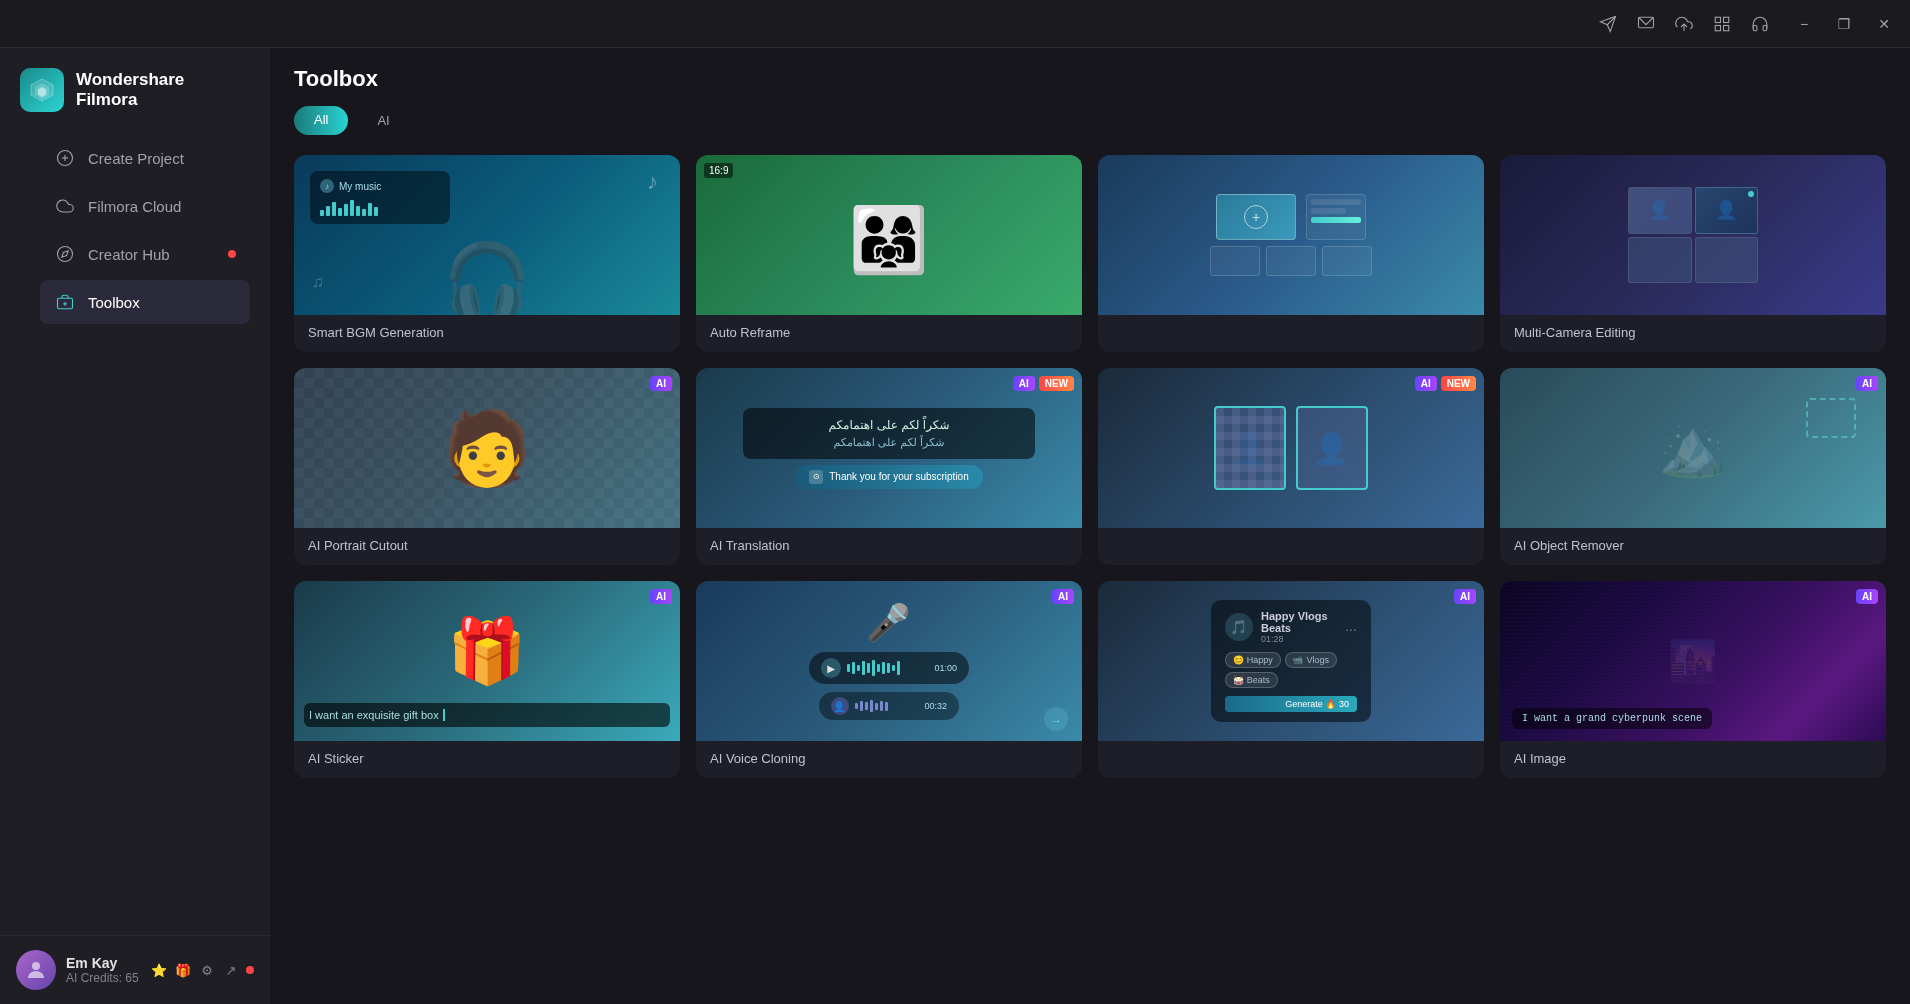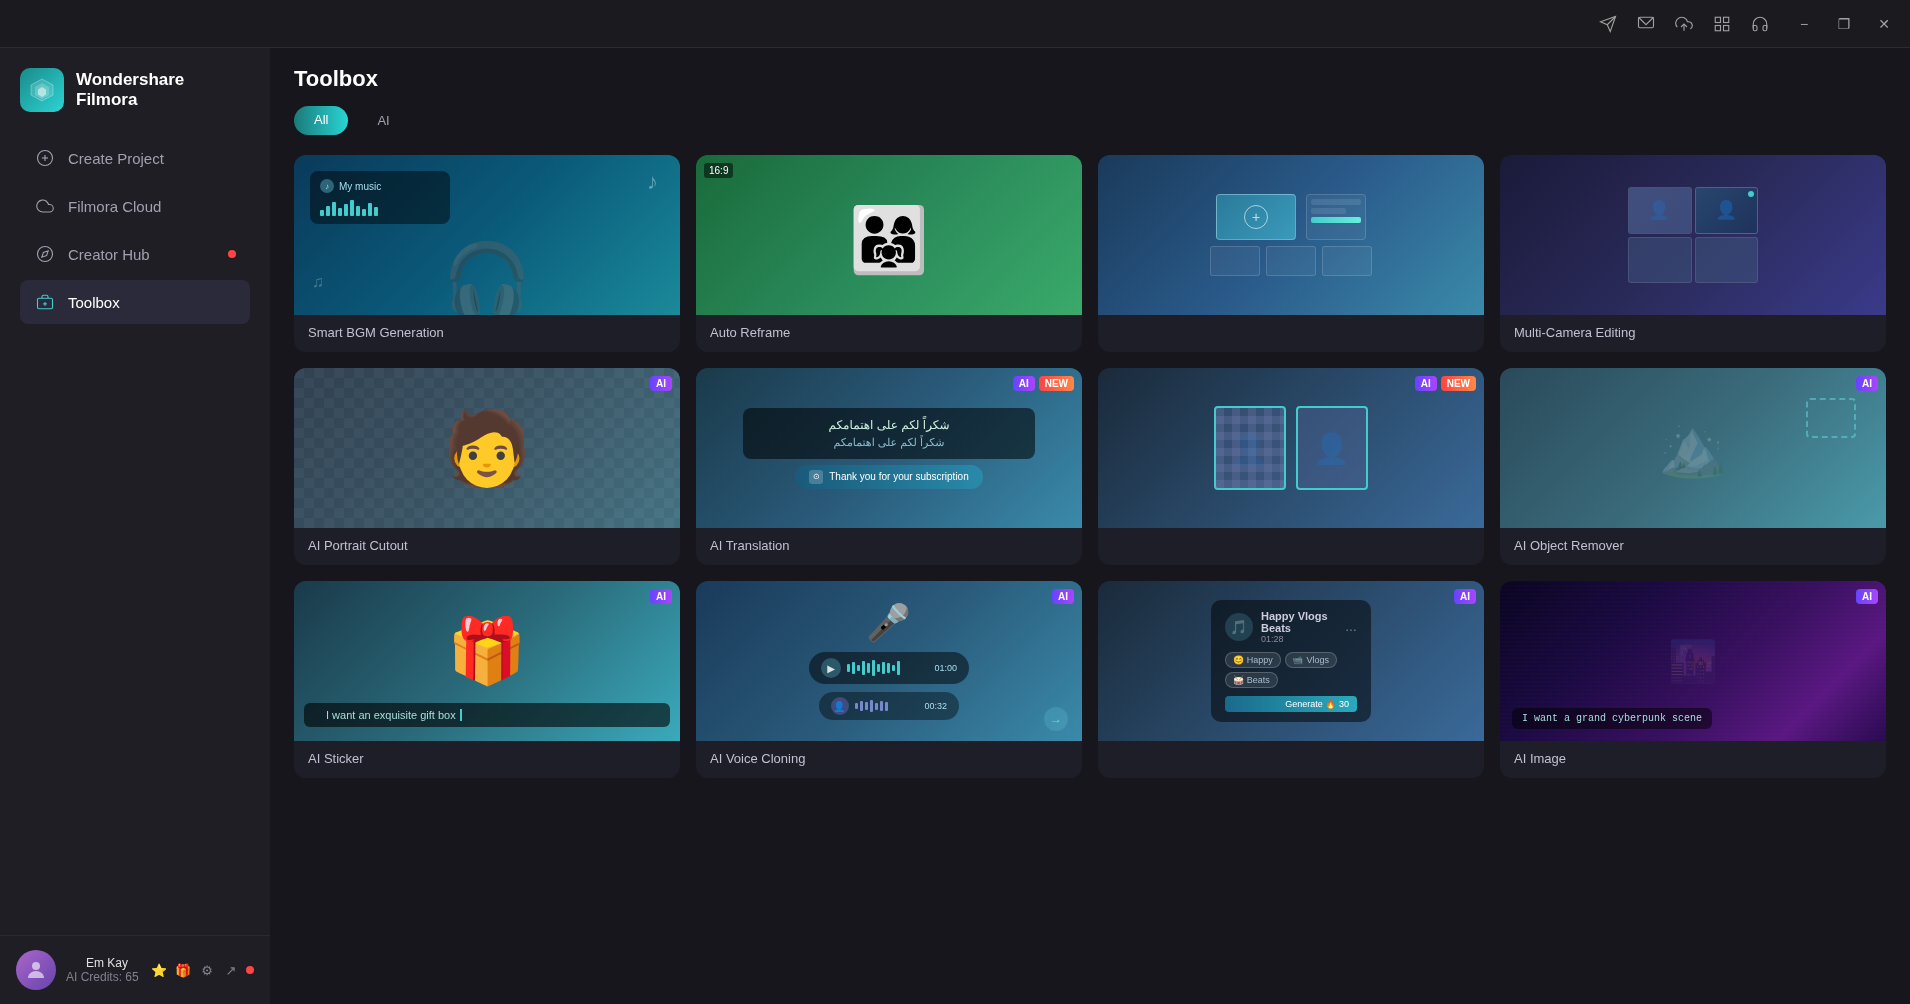--- a/index.html
+++ b/index.html
@@ -96,20 +96,21 @@
     .logo-text {
       font-size: 17px;
       font-weight: 600;
       color: #ffffff;
       line-height: 1.2;
     }
 
     .sidebar-nav {
       flex: 1;
       padding: 0 20px;
+      margin-left: 20px;
     }
     .nav-item {
       display: flex;
       align-items: center;
       gap: 12px;
       padding: 11px 14px;
       border-radius: 8px;
       cursor: pointer;
       margin-bottom: 4px;
       color: #a0a0b0;
@@ -206,24 +207,23 @@
       background: linear-gradient(135deg, #aa66cc, #6644aa);
       display: flex;
       align-items: center;
       justify-content: center;
       font-size: 18px;
       flex-shrink: 0;
       overflow: hidden;
     }
     .user-info { flex: 1; }
     .user-name {
-      font-size: 12px;
-      font-weight: 400;
+      font-size: 14px;
+      font-weight: 700;
       color: #e0e0e0;
-      margin-left: 20px;
     }
     .user-credits {
       font-size: 12px;
       color: #808090;
     }
     .user-actions {
       display: flex;
       align-items: center;
       gap: 6px;
     }
@@ -413,21 +413,21 @@
       background: repeating-conic-gradient(#3a4a5a 0% 25%, #4a5a6a 0% 50%) 0 0 / 20px 20px;
       opacity: 0.4;
     }
     .sticker-prompt {
       position: absolute;
       bottom: 14px;
       left: 10px;
       right: 10px;
       background: rgba(0,0,0,0.6);
       border-radius: 6px;
-      padding: 6px 22px;
+      padding: 6px 5px;
       font-size: 11px;
       color: #aadddd;
       display: flex;
       align-items: center;
       gap: 4px;
     }
     .sticker-cursor {
       width: 2px;
       height: 12px;
       background: #44cccc;

